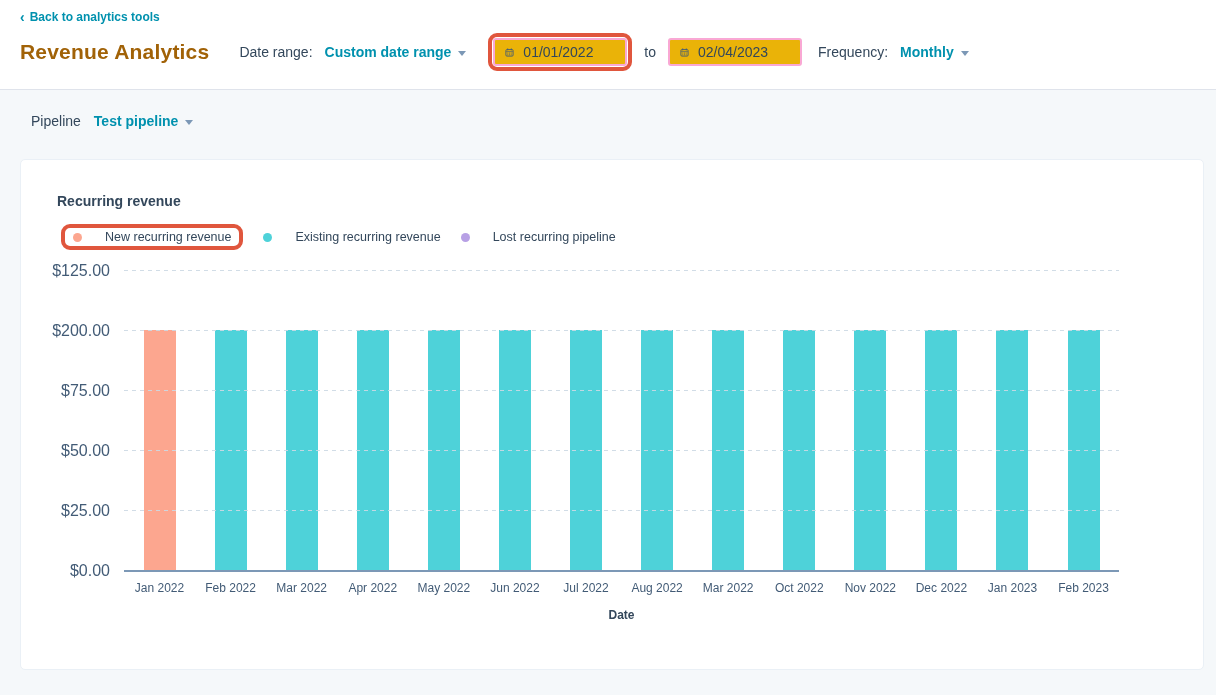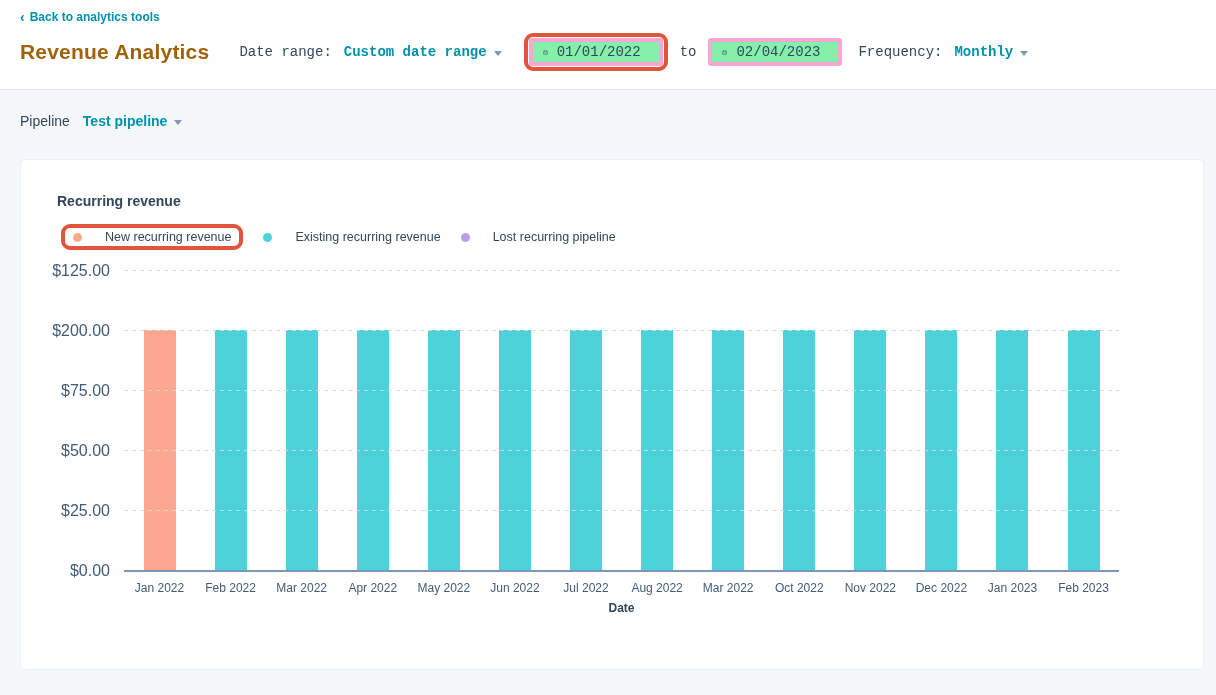--- a/index.html
+++ b/index.html
@@ -20,57 +20,57 @@
     padding:8px 0 0 20px;
   }
   .back-link {
     display:inline-flex; align-items:center; gap:5px;
     color:#0091ae; font-size:12px; font-weight:700;
     text-decoration:none; cursor:pointer;
   }
   .back-chev { font-size:14px; line-height:12px; font-weight:700; }
   .header-row { display:flex; align-items:center; margin-top:7px; }
   .page-title { margin:0; font-size:21px; font-weight:700; color:#a16207; letter-spacing:.2px; }
-  .controls { display:flex; align-items:center; margin-left:30px;font-family:Liberation Mono, monospace; }
+  .controls { display:flex; align-items:center; margin-left:30px; }
   .ctl-label { font-size:14px; color:#33475b; }
   .dropdown {
     background:none; border:none; padding:0; margin:0;
     display:inline-flex; align-items:center; gap:7px;
     color:#0091ae; font-size:14px; font-weight:700;
     font-family:inherit; cursor:pointer;
   }
   .caret {
     width:0; height:0;
     border-left:4px solid transparent; border-right:4px solid transparent;
     border-top:5px solid #7c98b6;
     margin-top:2px;
   }
   .gap12 { width:12px; flex:none; }
   .gap22 { width:22px; flex:none; }
   .gap16 { width:16px; flex:none; }
   .date-input {
     display:inline-flex; align-items:center; gap:9px;
     width:134px; height:28px; padding:0 10px;
-    background:#86efac; border:4px solid #f9a8d4; border-radius:3px;
+    background:#eab308; border:2px solid #f9a8d4; border-radius:3px;
     cursor:text;
   }
   .date-input input {
     border:none; outline:none; background:transparent;
     width:92px; font-size:14px; color:#33475b; font-family:inherit;
     padding:0;
   }
   .annotation-box {
     display:inline-flex;
     border:4px solid var(--ann);
     border-radius:9px;
     padding:1px;
   }
   
   .content { padding:0 12px 0 20px; }
-  .pipeline-row { display:flex; align-items:flex-start; gap:13px; padding-top:23px; }
+  .pipeline-row { display:flex; align-items:flex-start; gap:13px; padding-top:23px;margin-left:11px; }
   .pipeline-label { font-size:14px; color:#33475b; }
   
   .card {
     margin-top:30px;
     background:#fff;
     border:1px solid #eaf0f6;
     border-radius:5px;
     height:511px;
     width:1184px;
   }
@@ -98,21 +98,21 @@
     opacity:.9;
   }
   .bars {
     position:absolute; left:0; right:0; bottom:0; top:0;
     display:flex; z-index:1;
   }
   .bar-cell { flex:1; display:flex; align-items:flex-end; justify-content:center; }
   .bar { width:32px; }
   .x-labels { display:flex; margin-top:9px; }
   .x-label { flex:1; text-align:center; font-size:12px; color:#425b76; white-space:nowrap; }
-  .x-title { text-align:center; font-size:12px; font-weight:700; color:#33475b; margin-top:6px; }
+  .x-title { text-align:center; font-size:12px; font-weight:700; color:#33475b; margin-top:13px; }
 </style>
 </head>
 <body style="--ann: #e0563d;">
 
 <header class="page-header">
   <a class="back-link">
     <span class="back-chev">‹</span>
     <span>Back to analytics tools</span>
   </a>
   <div class="header-row">

